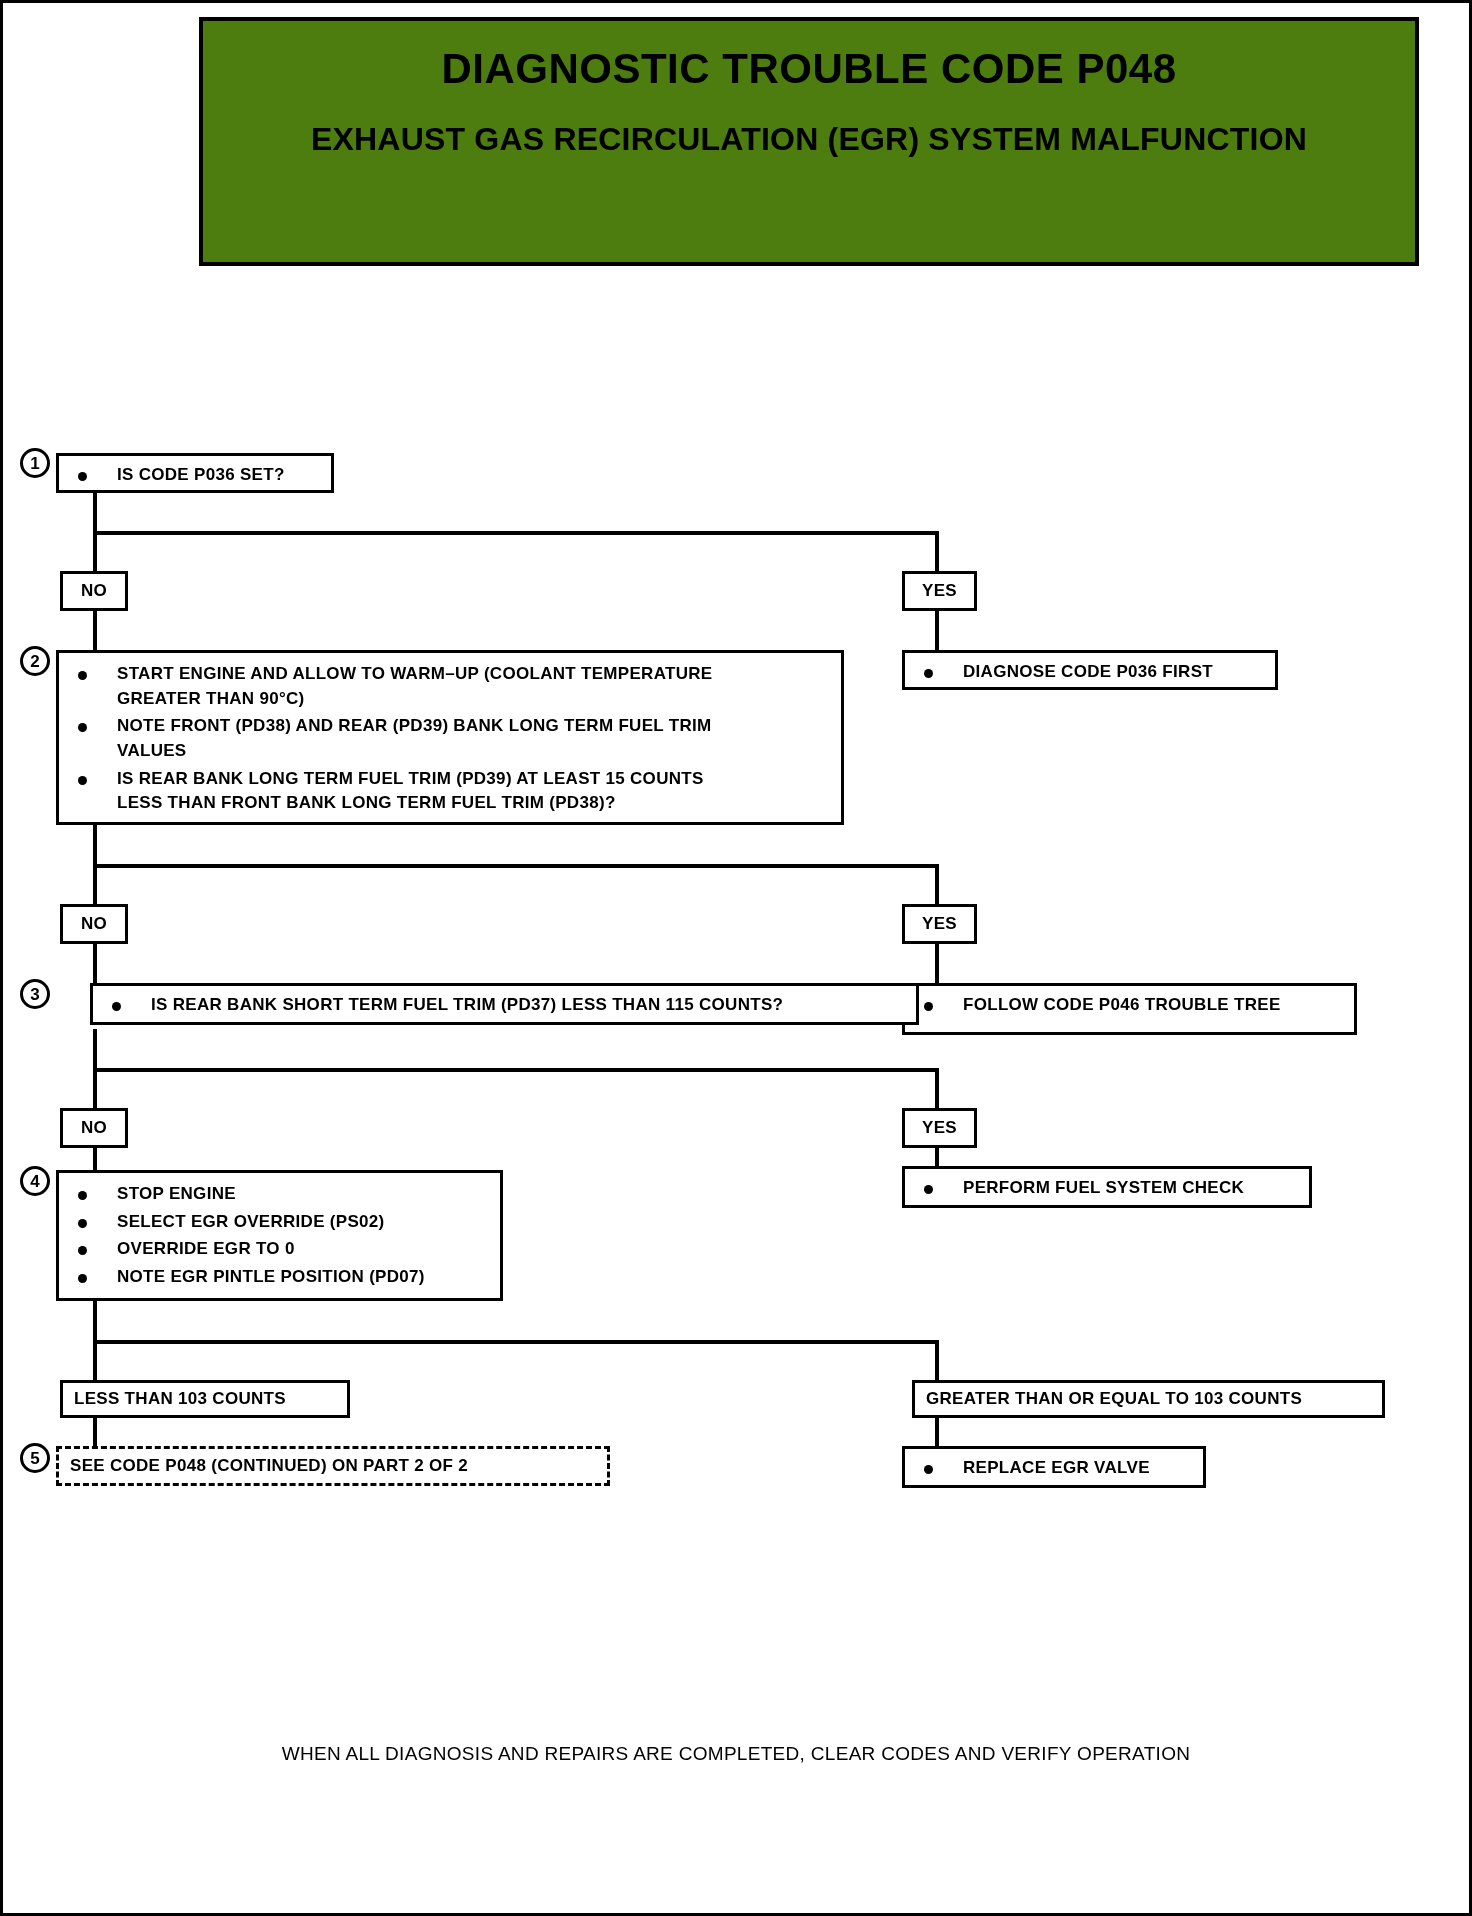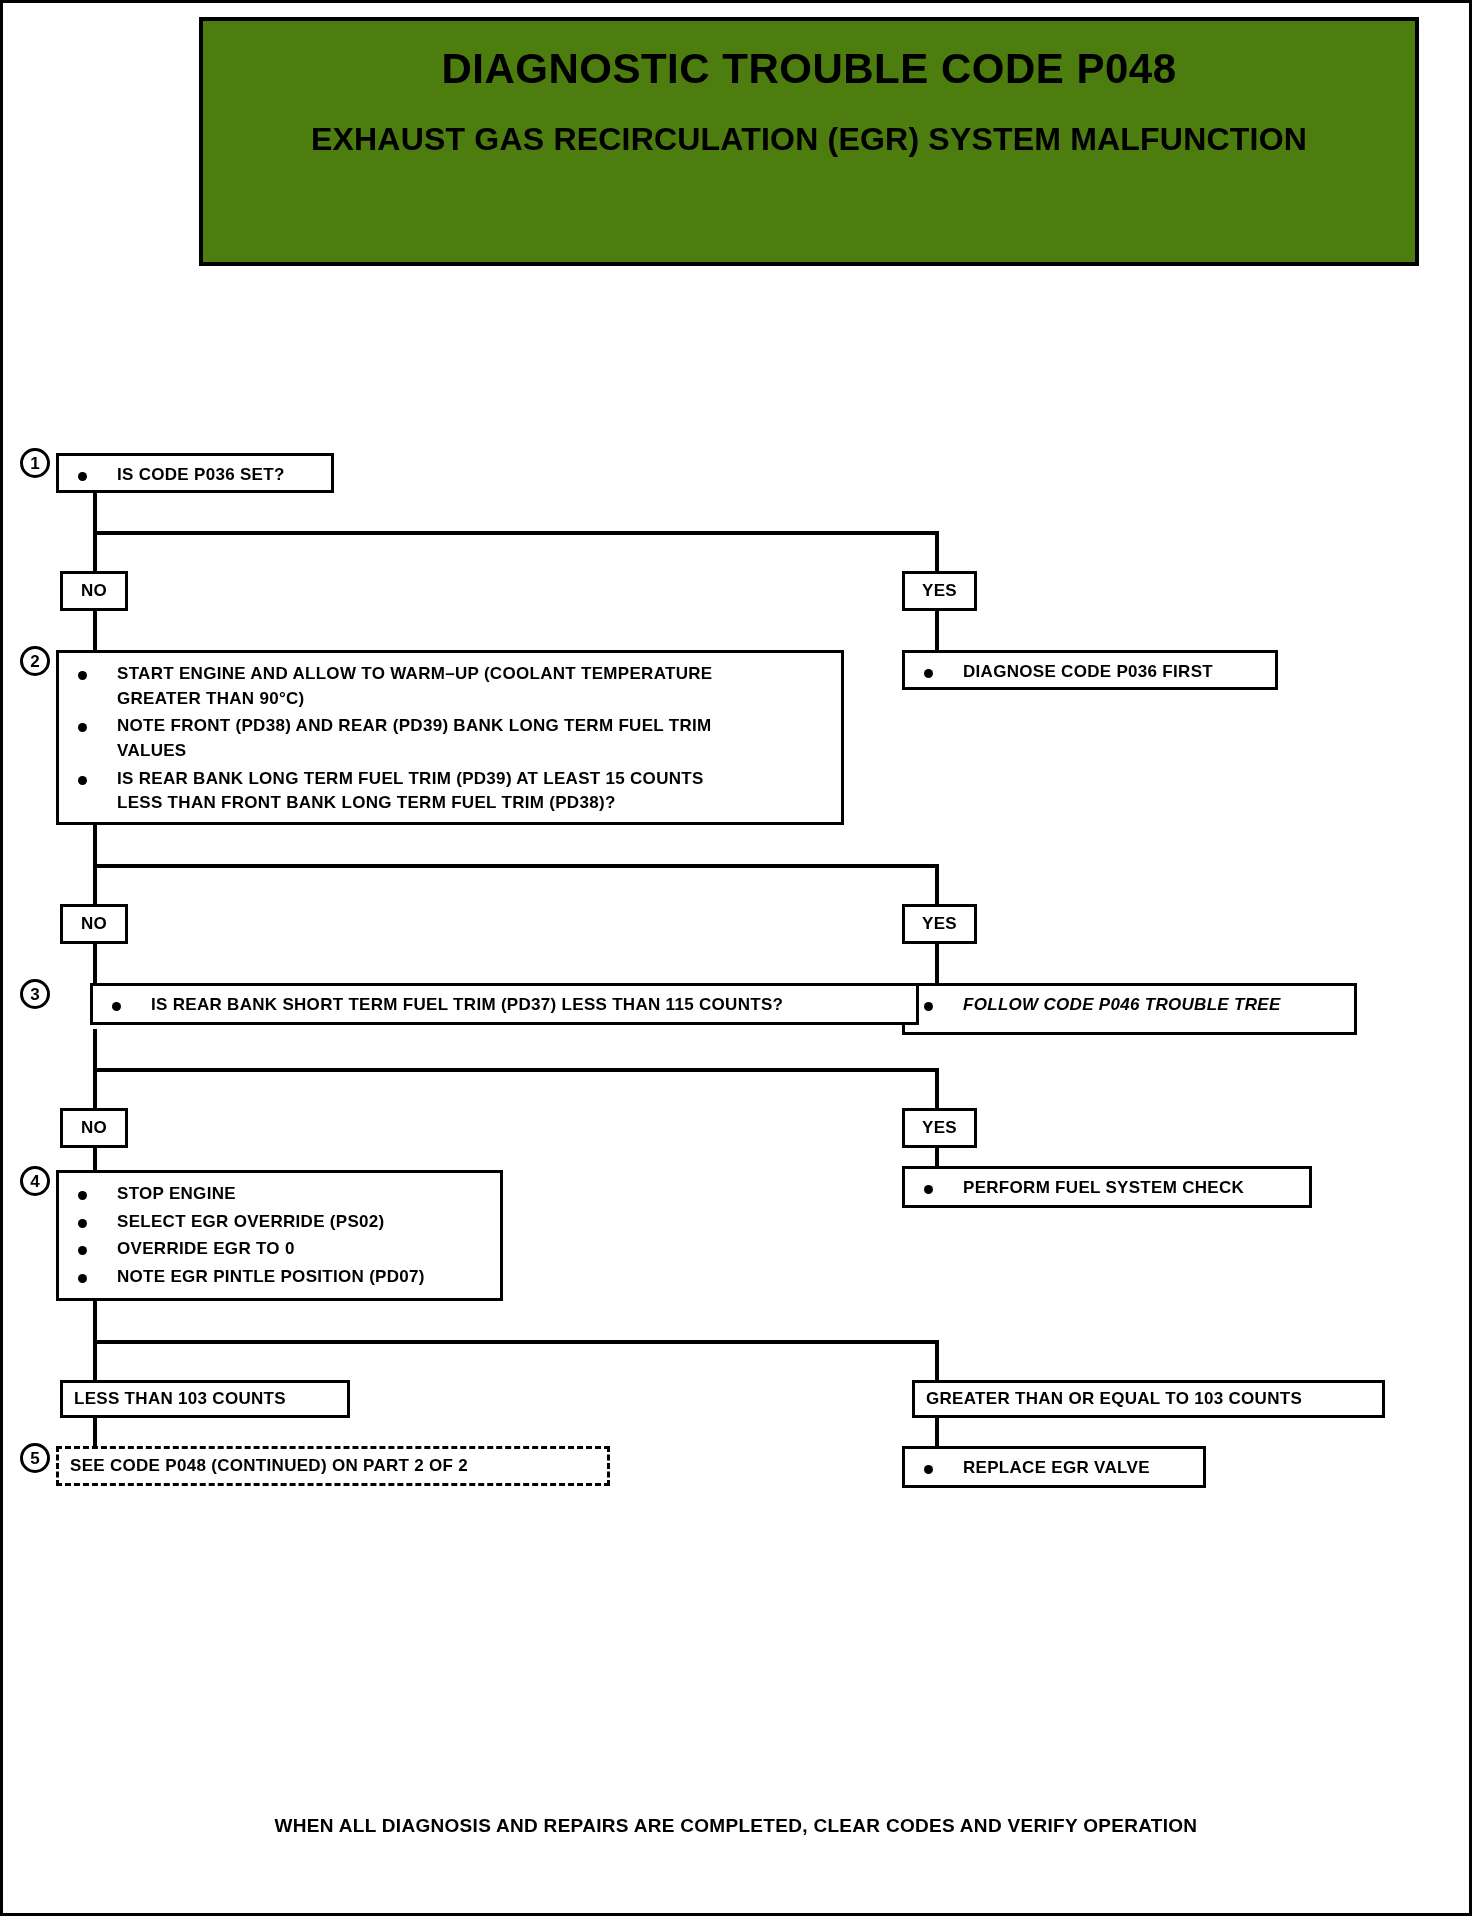--- a/index.html
+++ b/index.html
@@ -134,24 +134,24 @@
     height: 4px;
     background: #000000;
     z-index: 1;
   }
 
   
   .footer-note {
     position: absolute;
     left: 0;
     right: 0;
-    top: 1812px;
+    top: 1740px;
     text-align: center;
     font-size: 19px;
-    font-weight: bold;
+    font-weight: normal;
     letter-spacing: 0.3px;
   }
 </style>
 </head>
 <body>
 
 <div id="page">
 
   <div class="title-banner">
     <div class="title-main">DIAGNOSTIC TROUBLE CODE P048</div>
@@ -223,21 +223,21 @@
     </ul>
   </div>
 
   <div class="box" style="left:57px; top:901px; width:68px; height:40px;">
     <div class="plain center">NO</div>
   </div>
   <div class="box" style="left:899px; top:901px; width:75px; height:40px;">
     <div class="plain center">YES</div>
   </div>
 
-  <div class="box single" style="left:899px; top:980px; width:455px; height:52px;font-style:italic;">
+  <div class="box single" style="left:899px; top:980px; width:455px; height:52px;">
     <ul class="bullets">
       <li>FOLLOW CODE P046 TROUBLE TREE</li>
     </ul>
   </div>
 
   <div class="step-num" style="left:17px; top:976px;">3</div>
   <div class="box single" style="left:53px; top:980px; width:829px; height:42px;margin-left:34px;">
     <ul class="bullets">
       <li>IS REAR BANK SHORT TERM FUEL TRIM (PD37) LESS THAN 115 COUNTS?</li>
     </ul>

